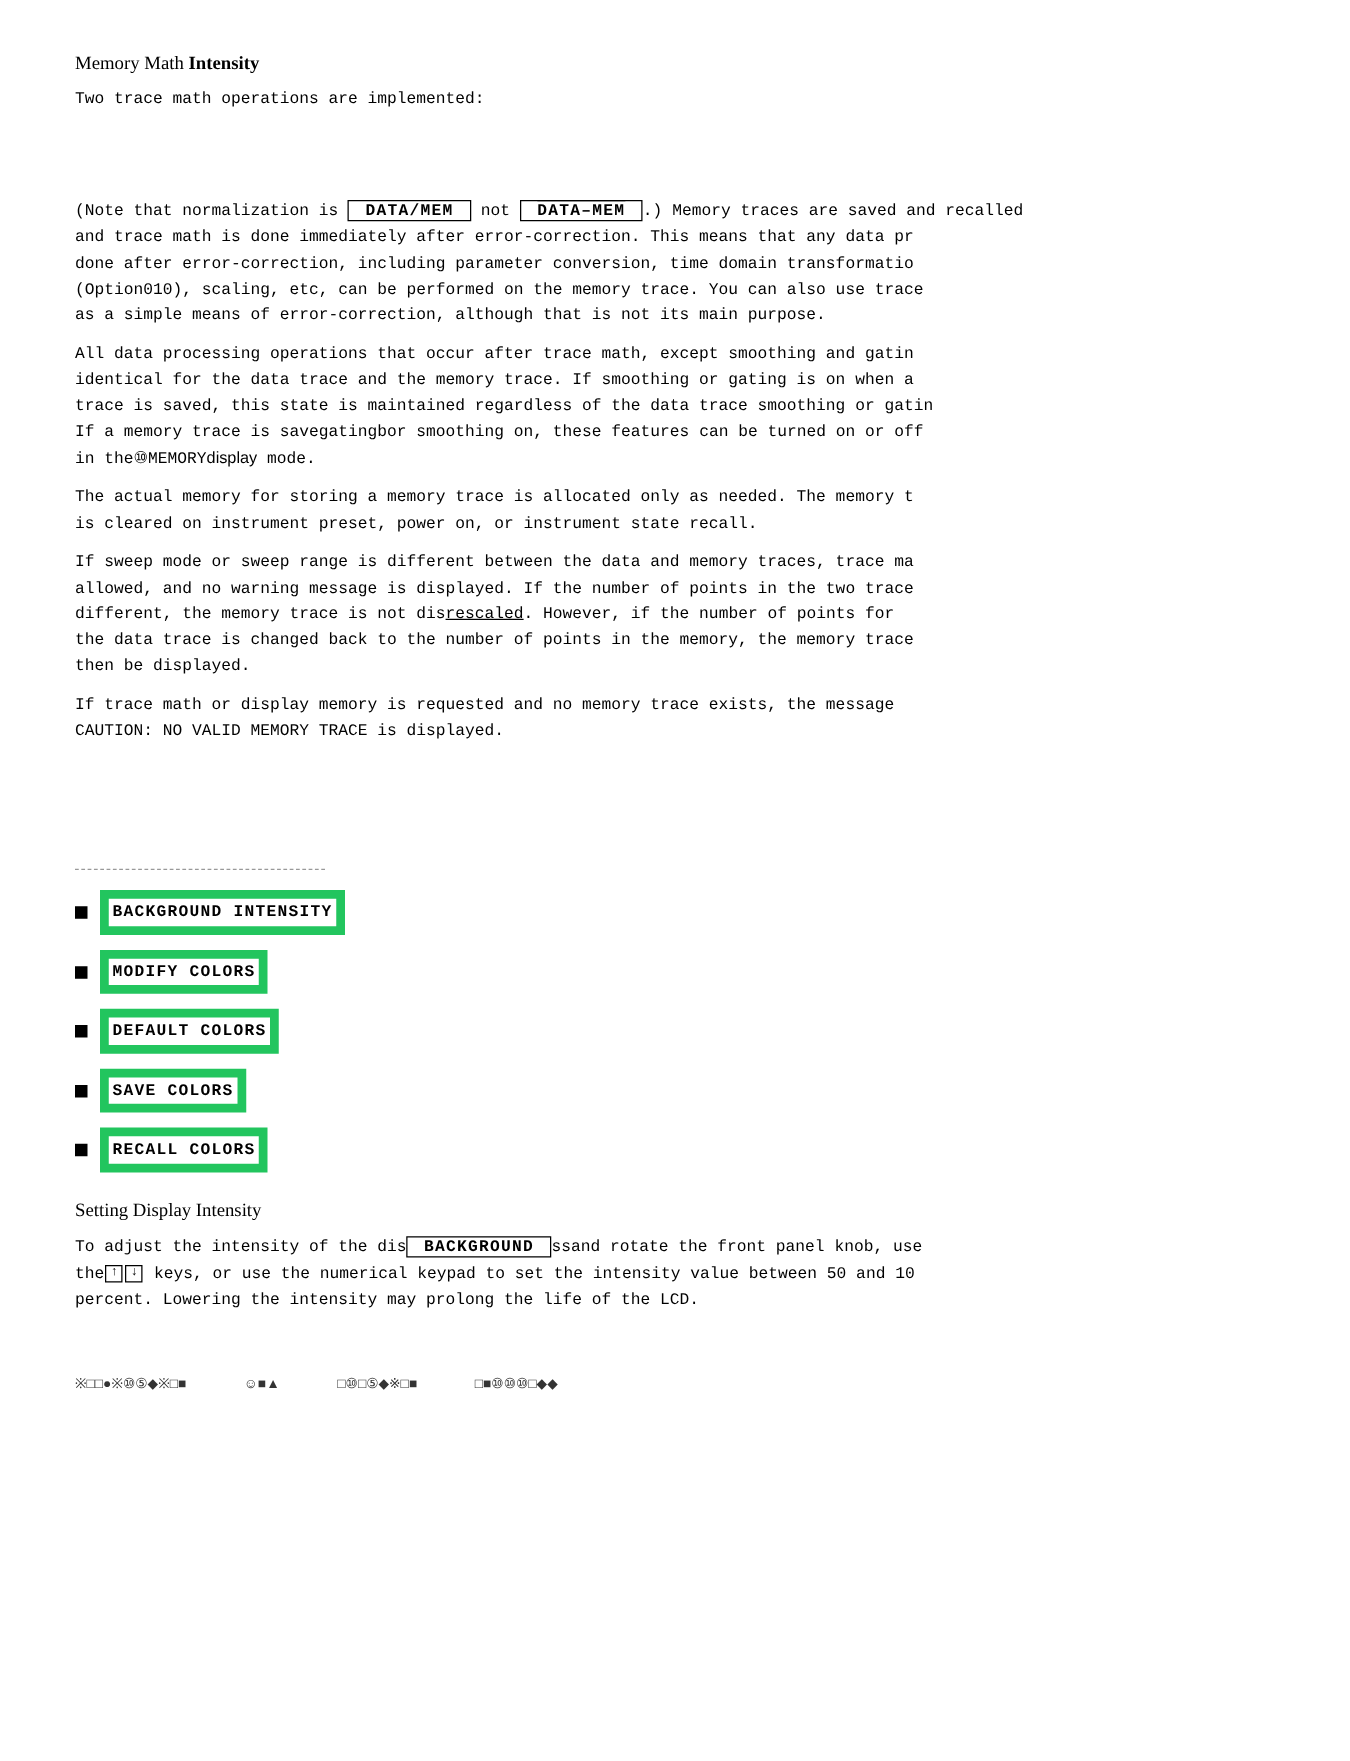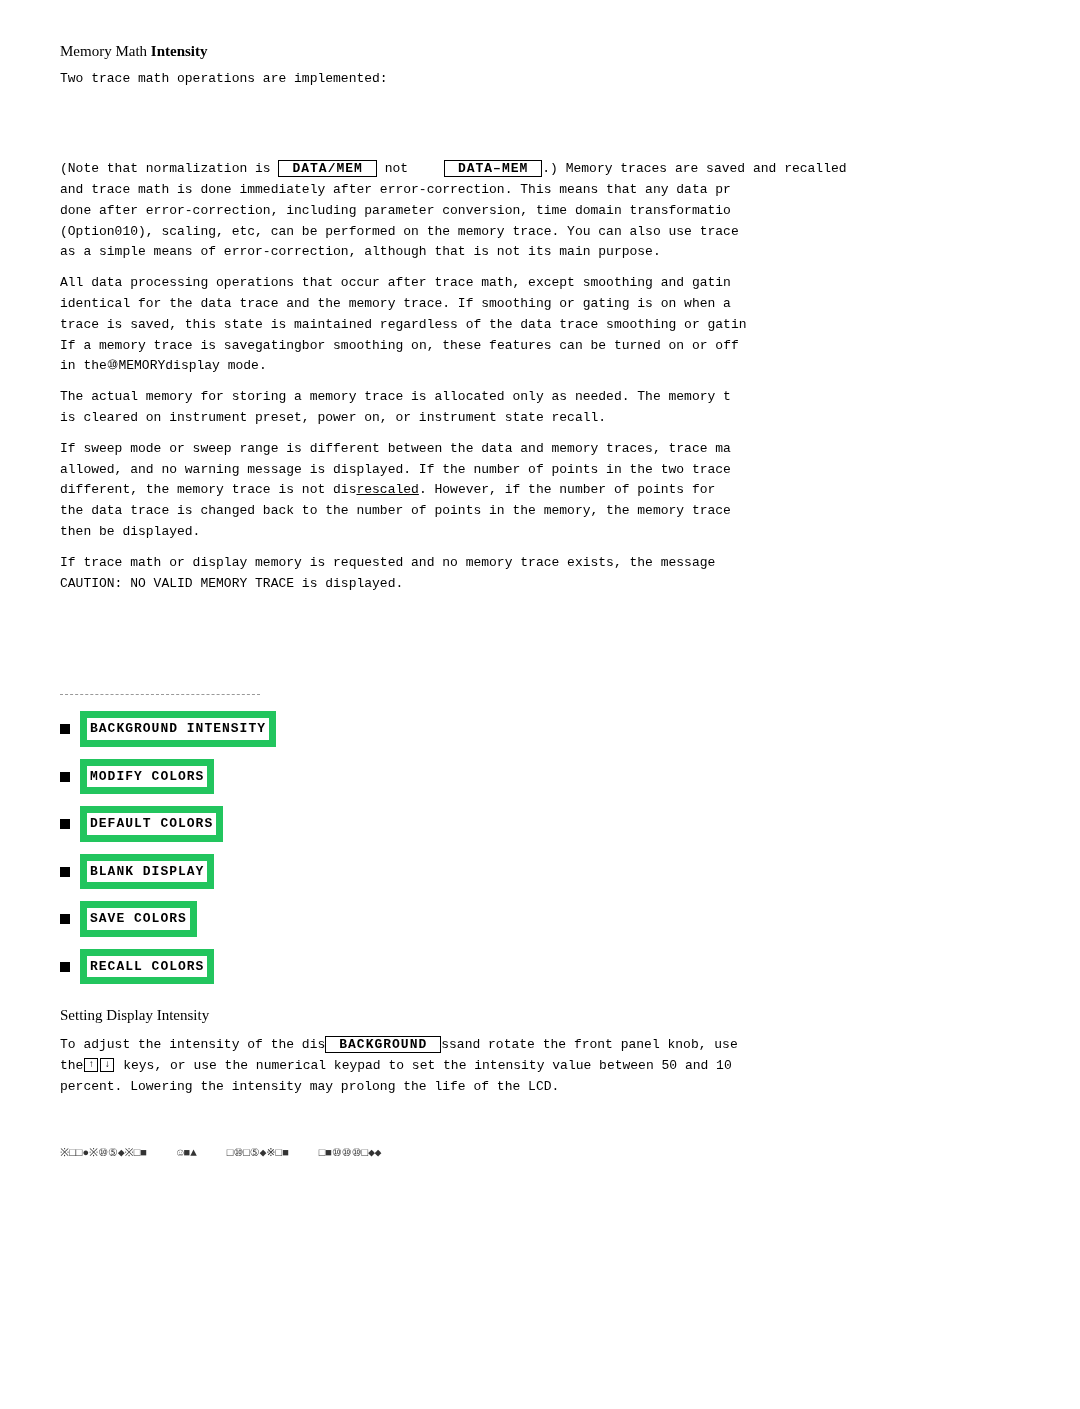--- a/index.html
+++ b/index.html
@@ -99,42 +99,41 @@
     .setting-title {
       font-size: 15px;
       font-family: Times New Roman, serif;
       margin-bottom: 8px;
     }
 
     .footer-bar {
       margin-top: 40px;
       border-top: none;
       font-size: 11px;
-      font-family: Liberation Mono, monospace;
+      font-family: Liberation Sans, sans-serif;
       display: flex;
-      gap: 30px;
+      gap: 46px;
       color: #333;
       padding-top: 8px;
     }
 
     .inline-icon {
       display: inline-block;
       border: 1px solid #000;
       width: 14px;
       height: 14px;
       text-align: center;
       line-height: 12px;
       font-size: 10px;
       vertical-align: middle;
       margin: 0 1px;
     }
 
     .overline {
       text-decoration: overline;
-      margin-left: 28px;
     }
 
     .garbled-text {
       font-family: 'Courier New', monospace;
       font-size: 13px;
     }
   </style>
 </head>
 <body>
 
@@ -154,21 +153,21 @@
     done after error-correction, including parameter conversion, time domain transformatio<br>
     (Option010), scaling, etc, can be performed on the memory trace. You can also use trace<br>
     as a simple means of error-correction, although that is not its main purpose.
   </div>
 
   <div class="body-text body-text-block">
     All data processing operations that occur after trace math, except smoothing and gatin<br>
     identical for the data trace and the memory trace. If smoothing or gating is on when a<br>
     trace is saved, this state is maintained regardless of the data trace smoothing or gatin<br>
     If a memory trace is save<span style="">gating</span>bor smoothing on, these features can be turned on or off<br>
-    in the<span class="garbled-text">⑩MEMORY</span><span style="font-family:Liberation Mono, monospace;">display</span> mode.
+    in the<span class="garbled-text">⑩MEMORY</span><span style="font-family:Liberation Sans, sans-serif;">display</span> mode.
   </div>
 
   <div class="body-text body-text-block">
     The actual memory for storing a memory trace is allocated only as needed. The memory t<br>
     is cleared on instrument preset, power on, or instrument state recall.
   </div>
 
   <div class="body-text body-text-block">
     If sweep mode or sweep range is different between the data and memory traces, trace ma<br>
     allowed, and no warning message is displayed. If the number of points in the two trace<br>
@@ -196,24 +195,20 @@
     <div class="menu-item">
       <span class="menu-bullet"></span>
       <span class="menu-label">MODIFY COLORS</span>
     </div>
 
     <div class="menu-item">
       <span class="menu-bullet"></span>
       <span class="menu-label">DEFAULT COLORS</span>
     </div>
 
-    <div class="menu-item">
-      <span class="menu-bullet"></span>
-      <span class="menu-label">BLANK DISPLAY</span>
-    </div>
 
     <div class="menu-item">
       <span class="menu-bullet"></span>
       <span class="menu-label">SAVE COLORS</span>
     </div>
 
     <div class="menu-item">
       <span class="menu-bullet"></span>
       <span class="menu-label">RECALL COLORS</span>
     </div>

